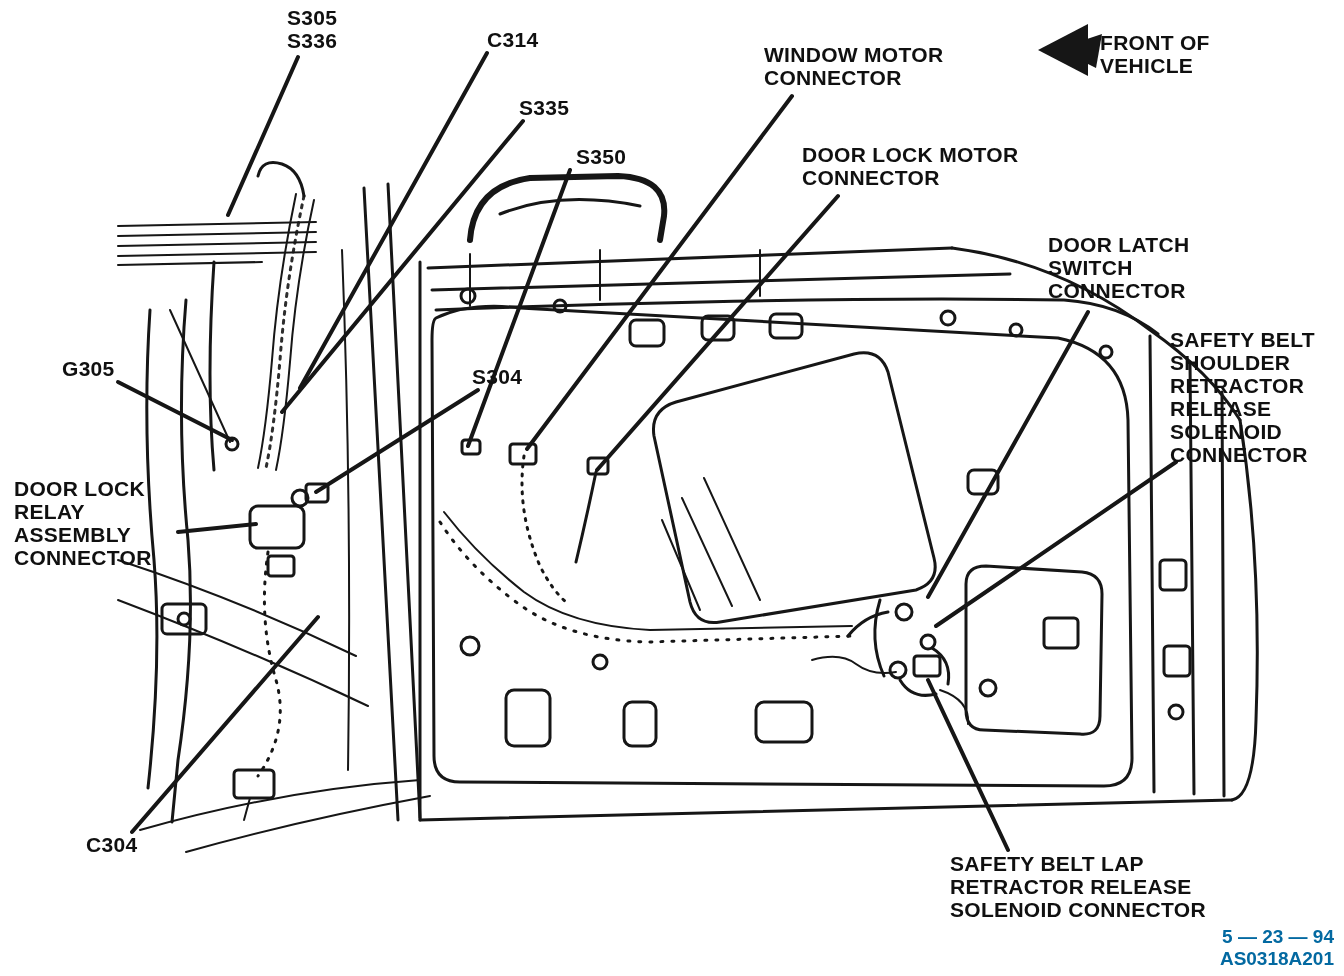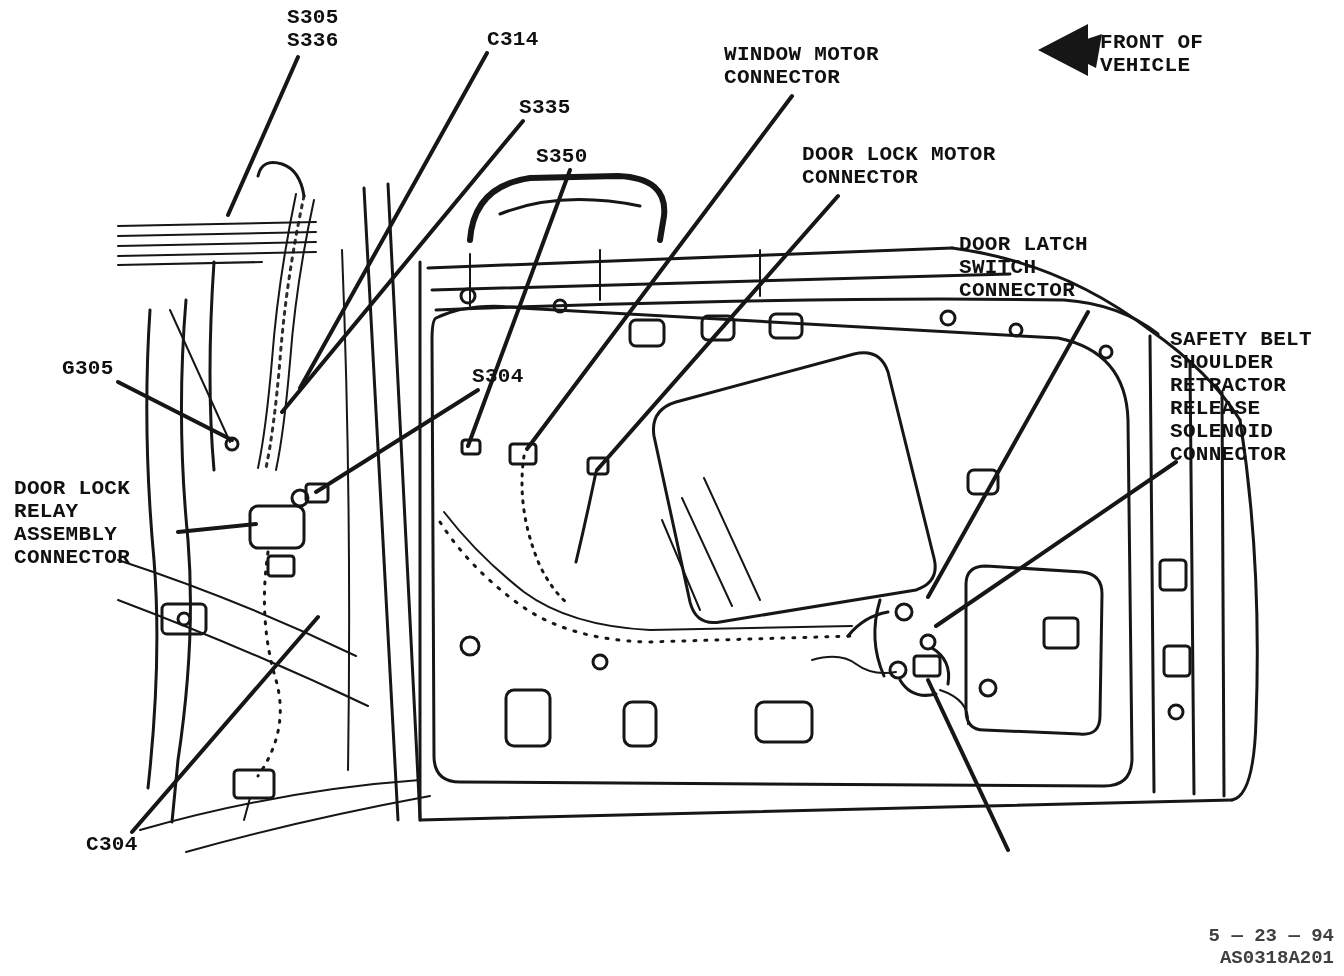--- a/index.html
+++ b/index.html
@@ -1,28 +1,28 @@
 <!DOCTYPE html>
 <html><head>
 <meta charset="utf-8">
 <style>
   html,body{margin:0;padding:0;background:#fff;}
   #page{position:relative;width:1344px;height:976px;background:#fff;overflow:hidden;
-        font-family:Liberation Mono, monospace;}
+        font-family:Liberation Sans, sans-serif;}
   #art{position:absolute;left:0;top:0;width:1344px;height:976px;}
   #art path,#art line,#art circle,#art rect,#art ellipse,#art polyline{
         fill:none;stroke:#161616;stroke-width:3;stroke-linecap:round;stroke-linejoin:round;}
   #art .lead{stroke-width:4;}
   #art .thin{stroke-width:2;}
   #art .thick{stroke-width:6;}
   #art .fill{fill:#161616;stroke:none;}
   .lbl{position:absolute;font-weight:700;font-size:21px;line-height:1.1;color:#101010;
        white-space:pre-line;letter-spacing:.3px;}
   .footer{position:absolute;right:10px;bottom:6px;text-align:right;font-weight:700;
-          font-size:19px;line-height:1.15;color:#404040;}
+          font-size:19px;line-height:1.15;color:#0369a1;}
 </style>
 </head>
 <body>
 
 <div id="page">
 
   <svg id="art" viewBox="0 0 1344 976">
 
     <g>
       <path d="M186 300 Q176 420 188 540 Q196 640 178 760 L172 822"></path>
@@ -150,42 +150,45 @@
     <g>
       <polygon class="fill" points="1038,50 1088,24 1088,76"></polygon>
       <polygon class="fill" points="1084,40 1102,34 1096,68 1084,62"></polygon>
     </g>
   </svg>
 
   <div class="lbl" style="left:287px;top:6px">S305
 S336</div>
   <div class="lbl" style="left:487px;top:28px">C314</div>
   <div class="lbl" style="left:519px;top:96px">S335</div>
-  <div class="lbl" style="left:536px;top:145px">S350</div>
-  <div class="lbl" style="left:724px;top:43px">WINDOW MOTOR
+  <div class="lbl" style="left:576px;top:145px">S350</div>
+  <div class="lbl" style="left:764px;top:43px">WINDOW MOTOR
 CONNECTOR</div>
   <div class="lbl" style="left:802px;top:143px">DOOR LOCK MOTOR
 CONNECTOR</div>
-  <div class="lbl" style="left:959px;top:233px">DOOR LATCH
+  <div class="lbl" style="left:1048px;top:233px">DOOR LATCH
 SWITCH
 CONNECTOR</div>
   <div class="lbl" style="left:1170px;top:328px">SAFETY BELT
 SHOULDER
 RETRACTOR
 RELEASE
 SOLENOID
 CONNECTOR</div>
   <div class="lbl" style="left:1100px;top:31px">FRONT OF
 VEHICLE</div>
   <div class="lbl" style="left:62px;top:357px">G305</div>
   <div class="lbl" style="left:472px;top:365px">S304</div>
   <div class="lbl" style="left:14px;top:477px">DOOR LOCK
 RELAY
 ASSEMBLY
 CONNECTOR</div>
   <div class="lbl" style="left:86px;top:833px">C304</div>
+  <div class="lbl" style="left:950px;top:852px">SAFETY BELT LAP
+RETRACTOR RELEASE
+SOLENOID CONNECTOR</div>
 
   <div class="footer">
     <div>5 — 23 — 94</div>
     <div>AS0318A201</div>
   </div>
 
 </div>
 
 </body></html>

